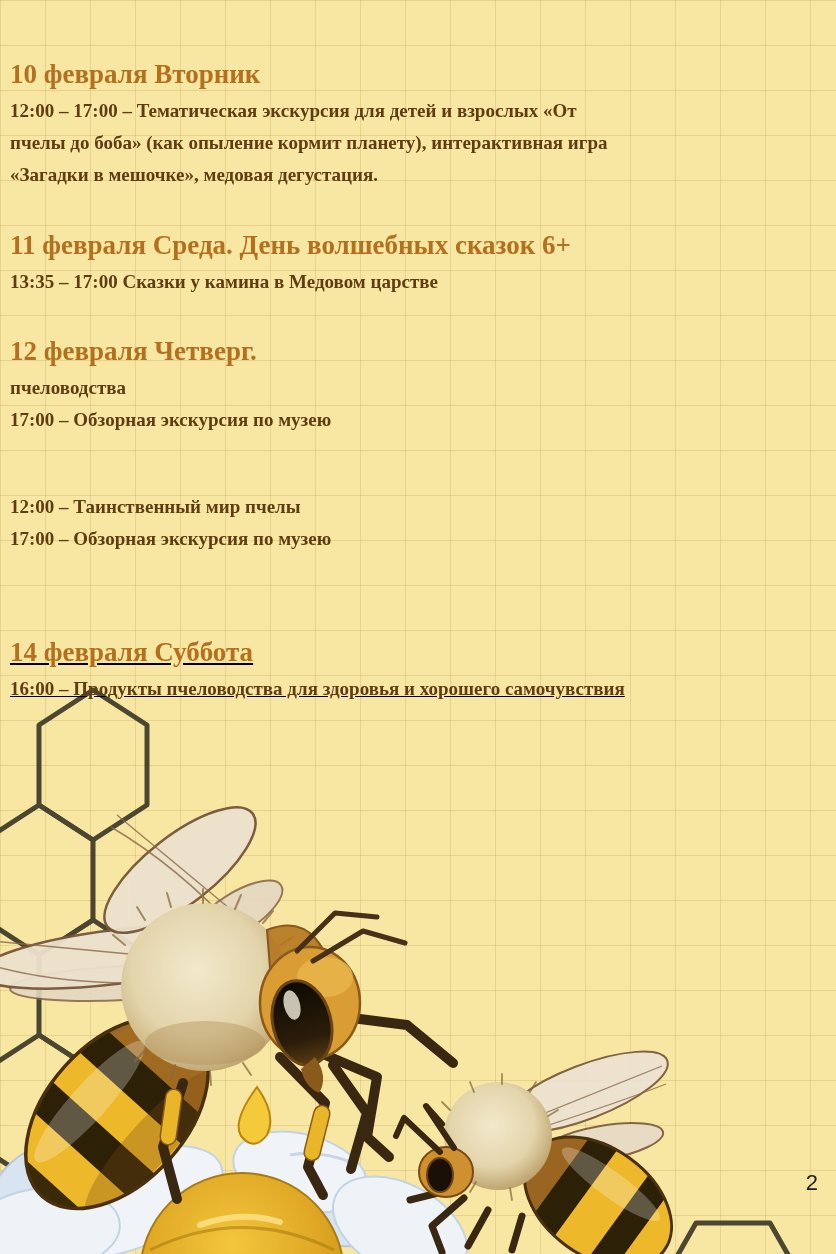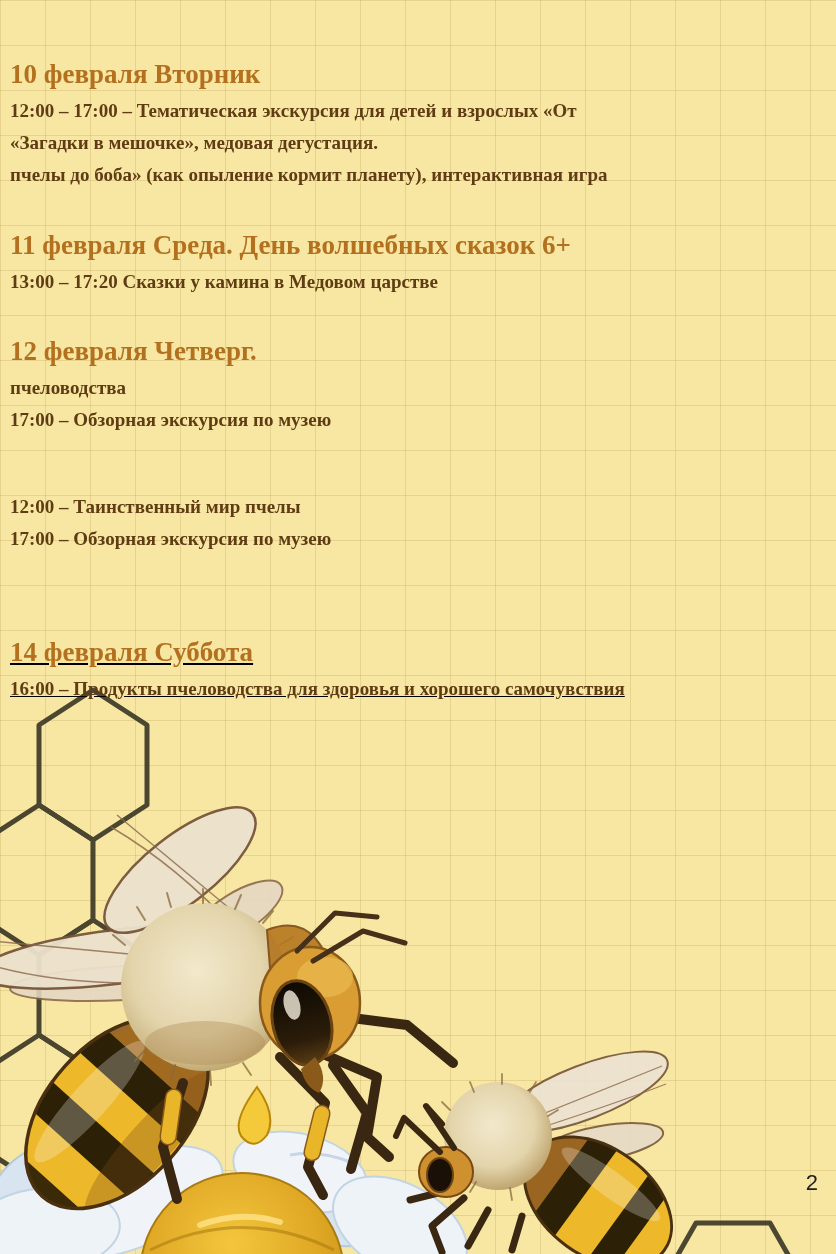--- a/index.html
+++ b/index.html
@@ -200,27 +200,27 @@
     <ellipse cx="50" cy="135" rx="13" ry="17" fill="#1a1008" stroke="#6b4413" stroke-width="2"></ellipse>
     <g stroke="#3a2712" stroke-width="6" fill="none" stroke-linecap="round" stroke-linejoin="round">
       <path d="M50,112 L14,78 L6,96"></path>
       <path d="M64,108 L36,66 L52,84"></path>
     </g>
   </svg>
 
   <div class="section s1">
     <div class="heading">10 февраля Вторник</div>
     <div class="line">12:00 – 17:00 – Тематическая экскурсия для детей и взрослых «От</div>
+    <div class="line">пчелы до боба» (как опыление кормит планету), интерактивная игра</div>
     <div class="line">«Загадки в мешочке», медовая дегустация.</div>
-    <div class="line">пчелы до боба» (как опыление кормит планету), интерактивная игра</div>
   </div>
 
   <div class="section s2">
     <div class="heading">11 февраля Среда. День волшебных сказок 6+</div>
-    <div class="line">13:00 – 17:20 Сказки у камина в Медовом царстве</div>
+    <div class="line">13:35 – 17:00 Сказки у камина в Медовом царстве</div>
   </div>
 
   <div class="section s3">
     <div class="heading">12 февраля Четверг.</div>
     <div class="line">пчеловодства</div>
     <div class="line">17:00 – Обзорная экскурсия по музею</div>
   </div>
 
   <div class="section s4">
     <div class="line">12:00 – Таинственный мир пчелы</div>

